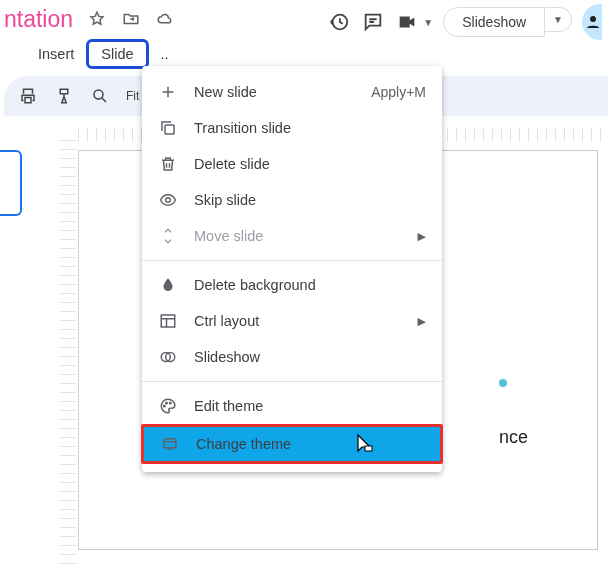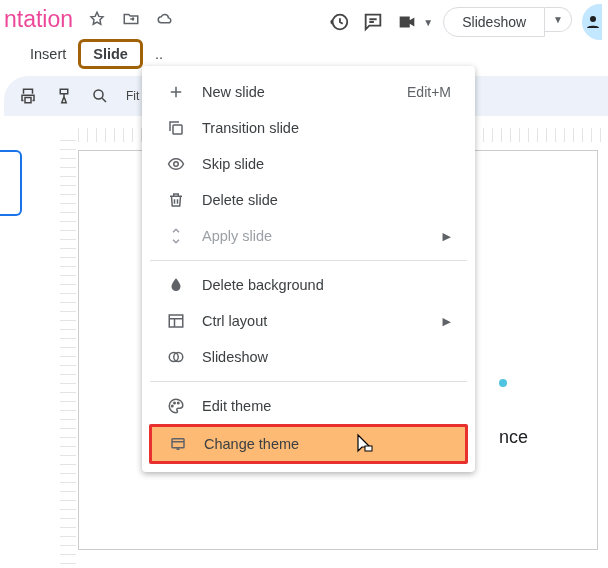--- a/index.html
+++ b/index.html
@@ -37,28 +37,28 @@
   }
   .slideshow-drop {
     border:1px solid #dadce0; border-left:none; border-radius:0 20px 20px 0;
     padding:6px 8px; background:#fff; color:#5f6368; font-size:10px;
   }
   .share-partial {
     width:20px; height:36px; background:#c2e7ff; border-radius:18px 0 0 18px;
     display:flex; align-items:center; justify-content:flex-end; color:#1f1f1f; overflow:hidden;
   }
   .menubar {
-    height: 32px; display:flex; align-items:center; padding-left:8px;
+    height: 32px; display:flex; align-items:center; padding-left:16px;
     font-size: 14.5px; color:#3c4043;
   }
   .mi-partial { padding:0 8px 0 2px; }
   .mi { padding:6px 12px; cursor:pointer; }
   .mi.slide {
-    border:3px solid #a16207; border-radius:6px; padding:4px 12px;
-    font-weight:700;
+    border:3px solid #1d4ed8; border-radius:6px; padding:4px 12px;
+    font-weight:400;
     text-align:right;
   }
   .toolbar {
     height: 40px; background:#edf2fa; border-radius:24px 0 0 0;
     margin-top:6px; margin-left:4px;
     display:flex; align-items:center; gap:16px; padding:0 14px;
     color:#444;
   }
   .tool { width:20px; height:20px; display:flex; align-items:center; justify-content:center; color:#444; }
   .zoom-label { font-size:12px; color:#444; }
@@ -80,30 +80,30 @@
     background: repeating-linear-gradient(to right, #bbb 0, #bbb 1px, transparent 1px, transparent 9px);
     opacity:.4;
   }
   .slide-page {
     position:absolute; left:78px; top:28px; width:520px; height:400px;
     background:#fff; border:1px solid #ccc;
   }
   .slide-text { position:absolute; left:420px; top:276px; font-size:18px; color:#202124; }
   .bullet { position:absolute; left:420px; top:228px; width:8px; height:8px; border-radius:50%; background:#4fc3e0; }
   .dropdown {
-    position:absolute; left:142px; top:66px; width:333px;
+    position:absolute; left:142px; top:66px; width:300px;
     background:#fff; border-radius:4px; box-shadow:0 2px 6px rgba(0,0,0,.3);
-    padding:8px 8px;
+    padding:8px 0;
   }
   .dd-item {
     display:flex; align-items:center; height:36px; padding:0 16px;
     font-size:14.5px; color:#3c4043; gap:16px;
   }
   .dd-item.disabled { color:#9aa0a6; }
-  .dd-item.highlight-red { border:3px solid #e8312f; border-radius:2px; margin:0 -1px; background:#fdba74; height:40px; }
+  .dd-item.highlight-red { border:3px solid #e8312f; border-radius:2px; margin:0 -1px; background:#0ea5e9; height:40px; }
   .dd-icon { width:20px; height:20px; color:#5f6368; display:flex; align-items:center; justify-content:center; flex-shrink:0; }
   .dd-item.disabled .dd-icon { color:#9aa0a6; }
   .dd-shortcut { margin-left:auto; color:#5f6368; font-size:14px; }
   .dd-sub { margin-left:auto; color:#5f6368; font-size:11px; }
   .dd-sep { height:1px; background:#e0e0e0; margin:6px 0; }
   .cursor { position:absolute; left:356px; top:433px; pointer-events:none; }
   svg { display:block; }
 </style>
 </head>
 <body>
@@ -202,55 +202,55 @@
 </div>
 
 <div class="dropdown">
   <div class="dd-item">
     <span class="dd-icon">
       <svg viewBox="0 0 24 24" width="18" height="18" stroke="currentColor" stroke-width="2">
           <path d="M12 5v14M5 12h14"></path>
         </svg>
     </span>
     <span>New slide</span>
-    <span class="dd-shortcut">Edit+M</span>
+    <span class="dd-shortcut">Apply+M</span>
   </div>
   <div class="dd-item">
     <span class="dd-icon">
       <svg viewBox="0 0 24 24" width="18" height="18" fill="none" stroke="currentColor" stroke-width="2">
           <rect x="8" y="8" width="12" height="12" rx="1"></rect>
           <path d="M4 16V4h12"></path>
         </svg>
     </span>
     <span>Transition slide</span>
   </div>
   <div class="dd-item">
     <span class="dd-icon">
       <svg viewBox="0 0 24 24" width="18" height="18" fill="none" stroke="currentColor" stroke-width="2">
+          <path d="M4 7h16M9 7V4h6v3M6 7l1 13h10l1-13M10 11v6M14 11v6"></path>
+        </svg>
+    </span>
+    <span>Delete slide</span>
+  </div>
+  <div class="dd-item">
+    <span class="dd-icon">
+      <svg viewBox="0 0 24 24" width="18" height="18" fill="none" stroke="currentColor" stroke-width="2">
           <path d="M2 12s3.5-7 10-7 10 7 10 7-3.5 7-10 7S2 12 2 12z"></path>
           <circle cx="12" cy="12" r="3"></circle>
         </svg>
     </span>
     <span>Skip slide</span>
   </div>
-  <div class="dd-item">
-    <span class="dd-icon">
-      <svg viewBox="0 0 24 24" width="18" height="18" fill="none" stroke="currentColor" stroke-width="2">
-          <path d="M4 7h16M9 7V4h6v3M6 7l1 13h10l1-13M10 11v6M14 11v6"></path>
-        </svg>
-    </span>
-    <span>Delete slide</span>
-  </div>
   <div class="dd-item disabled">
     <span class="dd-icon">
       <svg viewBox="0 0 24 24" width="18" height="18" fill="none" stroke="currentColor" stroke-width="2">
           <path d="M8 7l4-4 4 4M8 17l4 4 4-4"></path>
         </svg>
     </span>
-    <span>Apply slide</span>
+    <span>Move slide</span>
     <span class="dd-sub">▶</span>
   </div>
   <div class="dd-sep"></div>
   <div class="dd-item">
     <span class="dd-icon">
       <svg viewBox="0 0 24 24" width="18" height="18" fill="currentColor">
           <path d="M12 3s6 7 6 11a6 6 0 11-12 0c0-4 6-11 6-11z"></path>
         </svg>
     </span>
     <span>Delete background</span>

